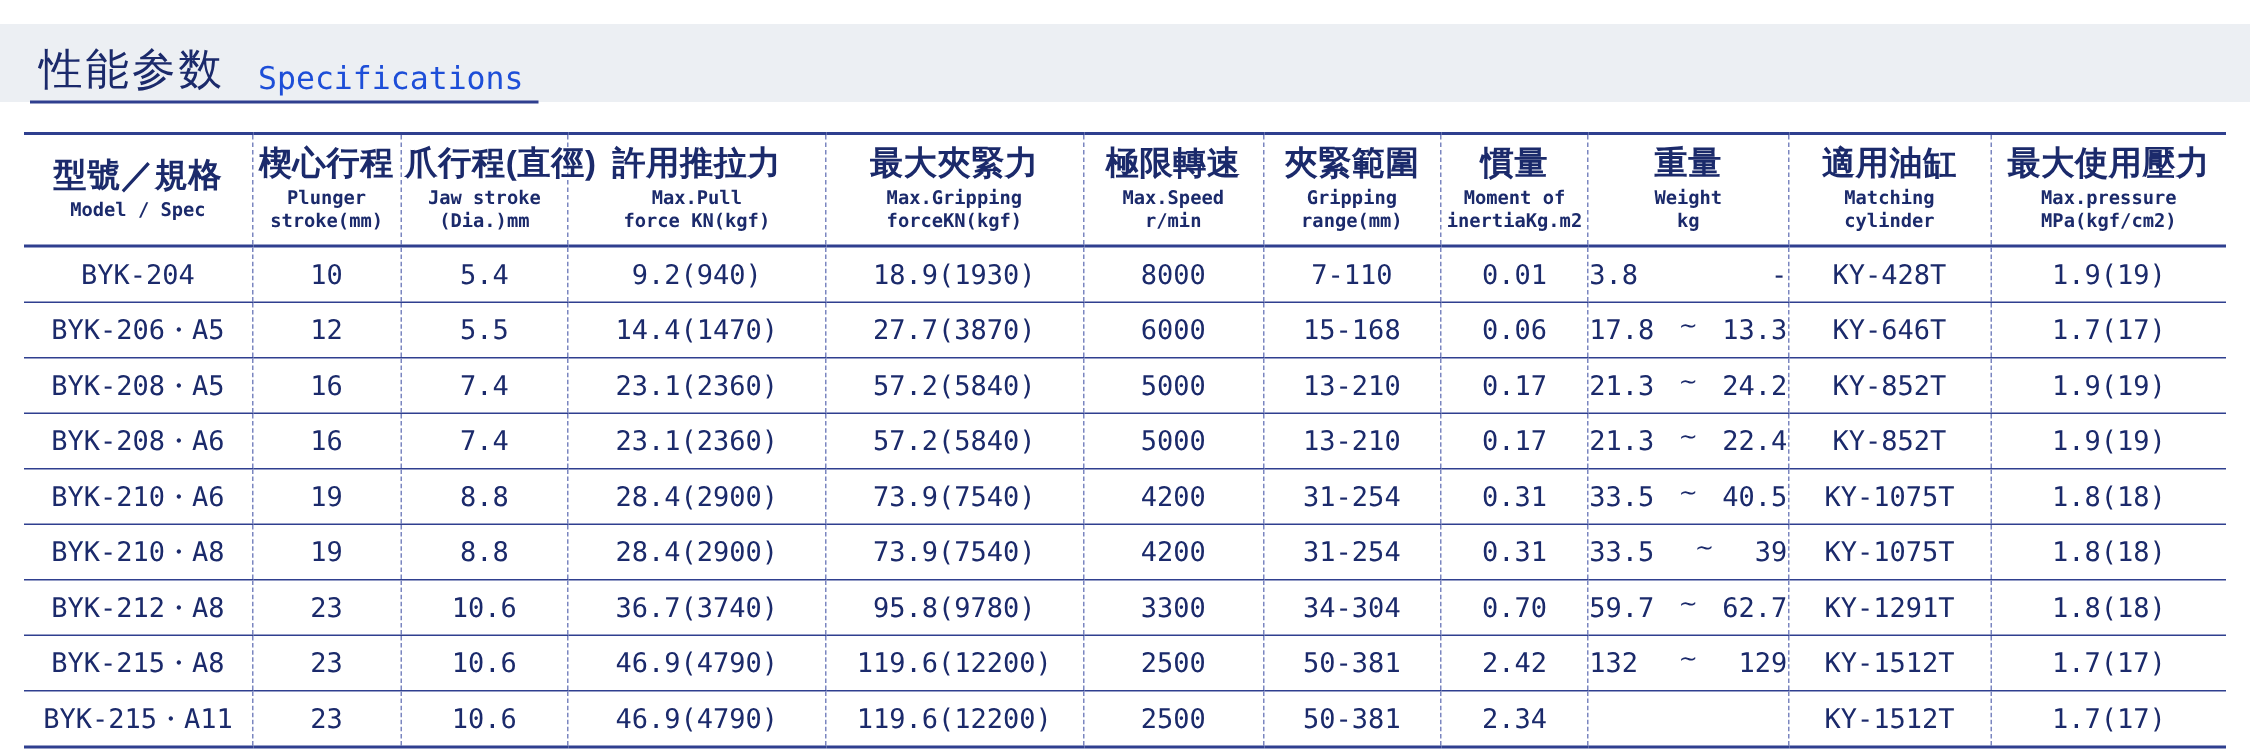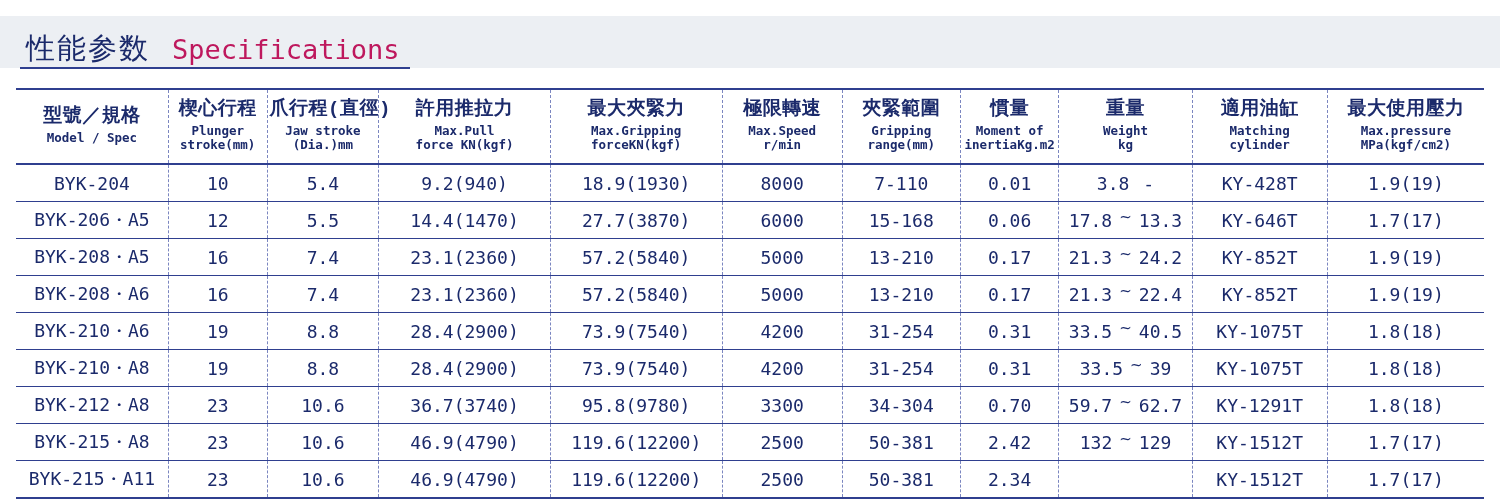--- a/index.html
+++ b/index.html
@@ -35,26 +35,26 @@
     align-items: flex-end;
     gap: 22px;
     border-bottom: 2px solid #2f3f8f;
     padding: 0 10px 4px 6px;
   }
   .title-cn {
     font-size: 29px;
     color: #1b2a6b;
     letter-spacing: 2px;
     line-height: 1;
-    font-family: Liberation Serif, serif;
+    font-family: Liberation Mono, monospace;
     font-weight: 500;
   }
   .title-en {
-    font-size: 27px;
-    color: #be185d;
+    font-size: 21px;
+    color: #1d4ed8;
     line-height: 1;
     font-family: "DejaVu Sans Mono", monospace;
     letter-spacing: 0px;
   }
   
   table.spec {
     position: absolute;
     left: 16px;
     top: 88px;
     width: 1468px;
@@ -86,22 +86,22 @@
     border-right: none;
   }
   table.spec thead th {
     border-top: 2px solid #2f3f8f;
     border-bottom: 2px solid #2f3f8f;
     height: 64px;
     padding: 4px 2px 5px 2px;
   }
   .h-cn {
     display: block;
-    font-size: 19px;
-    font-family: Liberation Mono, monospace;
+    font-size: 22px;
+    font-family: Liberation Sans, sans-serif;
     line-height: 1.1;
     letter-spacing: 0.5px;
     margin-bottom: 4px;
     white-space: nowrap;
   }
   .h-en {
     display: block;
     font-size: 12.5px;
     font-family: "DejaVu Sans Mono", monospace;
     line-height: 1.18;
@@ -115,21 +115,21 @@
     white-space: nowrap;
   }
   td.model {
     text-align: left;
     padding-left: 9px;
     font-size: 18.5px;
   }
   td.weight .wrap {
     display: flex;
     align-items: center;
-    justify-content: center;
+    justify-content: space-between;
     gap: 7px;
   }
   .tilde {
     font-family: "DejaVu Sans", sans-serif;
     font-size: 15px;
     position: relative;
     top: -3px;
   }
   table.spec tbody tr:last-child td {
     border-bottom: 2px solid #2f3f8f;

